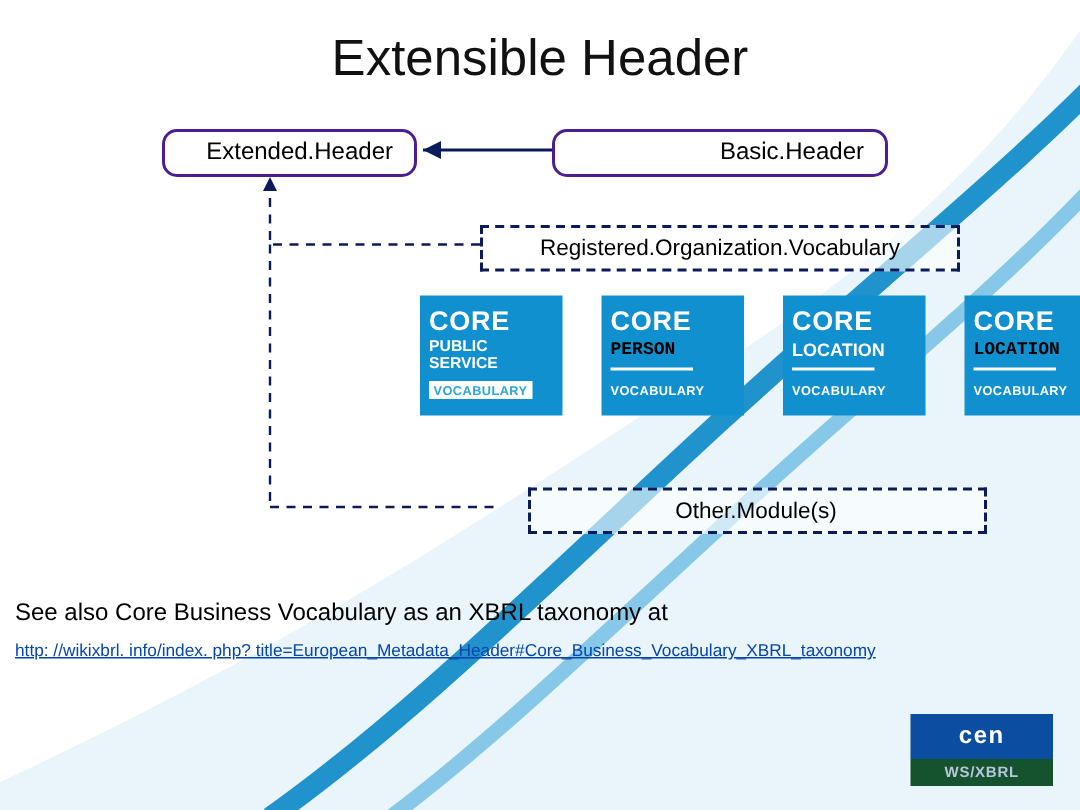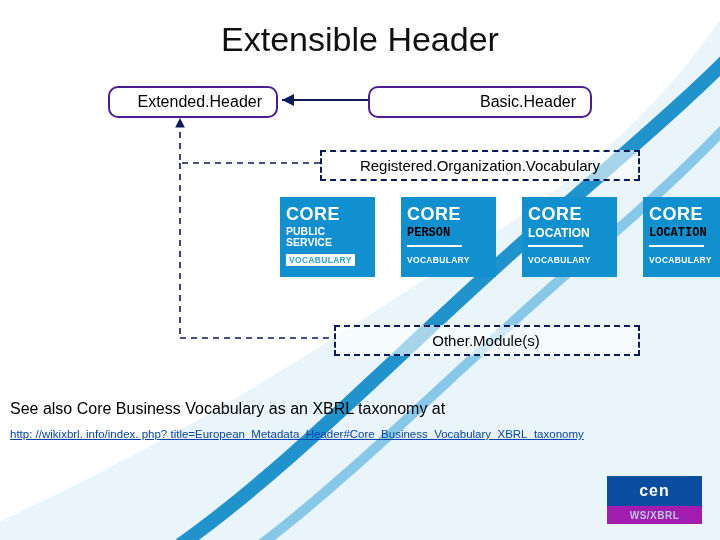--- a/index.html
+++ b/index.html
@@ -69,40 +69,40 @@
   }
   .link {
     position:absolute; left:10px; top: 428px; font-size: 11.5px; color:#0645AD; text-decoration: underline;
     word-break: break-all; font-family: Arial;
   }
   .cen-logo {
     position:absolute; right:18px; bottom:12px; width:95px; height:52px;
   }
   .cen-top { width:95px; height:30px; background:#0b4da0; display:flex; align-items:center; justify-content:center;}
   .cen-top span { color:#fff; font-weight:700; font-size:16px; letter-spacing:1px;}
-  .cen-bot { width:95px; height:18px; background:#a21caf; color:#b8c6dd; font-size:10px; font-weight:700; display:flex; align-items:center; justify-content:center; letter-spacing:.5px;}
+  .cen-bot { width:95px; height:18px; background:#14532d; color:#b8c6dd; font-size:10px; font-weight:700; display:flex; align-items:center; justify-content:center; letter-spacing:.5px;}
   svg.connectors { position:absolute; inset:0; z-index:1; pointer-events:none;}
   .z2 { z-index:2; }
 </style>
 </head>
 <body>
 
 <svg class="swooshes" viewBox="0 0 720 540" preserveAspectRatio="none">
   <path d="M -40 540 C 200 430, 300 360, 500 230 C 620 150, 690 70, 740 -10 L 740 540 Z" fill="#e9f4fb"></path>
   <path d="M 180 545 C 300 460, 420 330, 560 210 C 640 140, 710 80, 750 35" fill="none" stroke="#0a88c7" stroke-width="14" opacity="0.9"></path>
   <path d="M 260 545 C 360 470, 470 355, 600 245 C 670 185, 725 130, 760 90" fill="none" stroke="#7cc3e6" stroke-width="10" opacity="0.9"></path>
 </svg>
 
 <div class="title z2">Extensible Header</div>
 
 <div class="box z2" style="left:108px; top:86px; width:170px;">Extended.Header</div>
 <div class="box z2" style="left:368px; top:86px; width:224px;">Basic.Header</div>
 
 <div class="dashed z2" style="left:320px; top:150px; width:320px;">Registered.Organization.Vocabulary</div>
-<div class="dashed z2" style="left:334px; top:325px; width:306px;padding-left:12px;">Other.Module(s)</div>
+<div class="dashed z2" style="left:352px; top:325px; width:306px;padding-left:12px;">Other.Module(s)</div>
 
 <div class="cores z2">
   <div class="core first">
     <div class="core-word">CORE</div>
     <div class="sub1" style="font-size:10.5px; line-height:1.05;">PUBLIC SERVICE</div>
     <div class="sub2">VOCABULARY</div>
   </div>
   <div class="core">
     <div class="core-word">CORE</div>
     <div class="sub1 black">PERSON</div>

